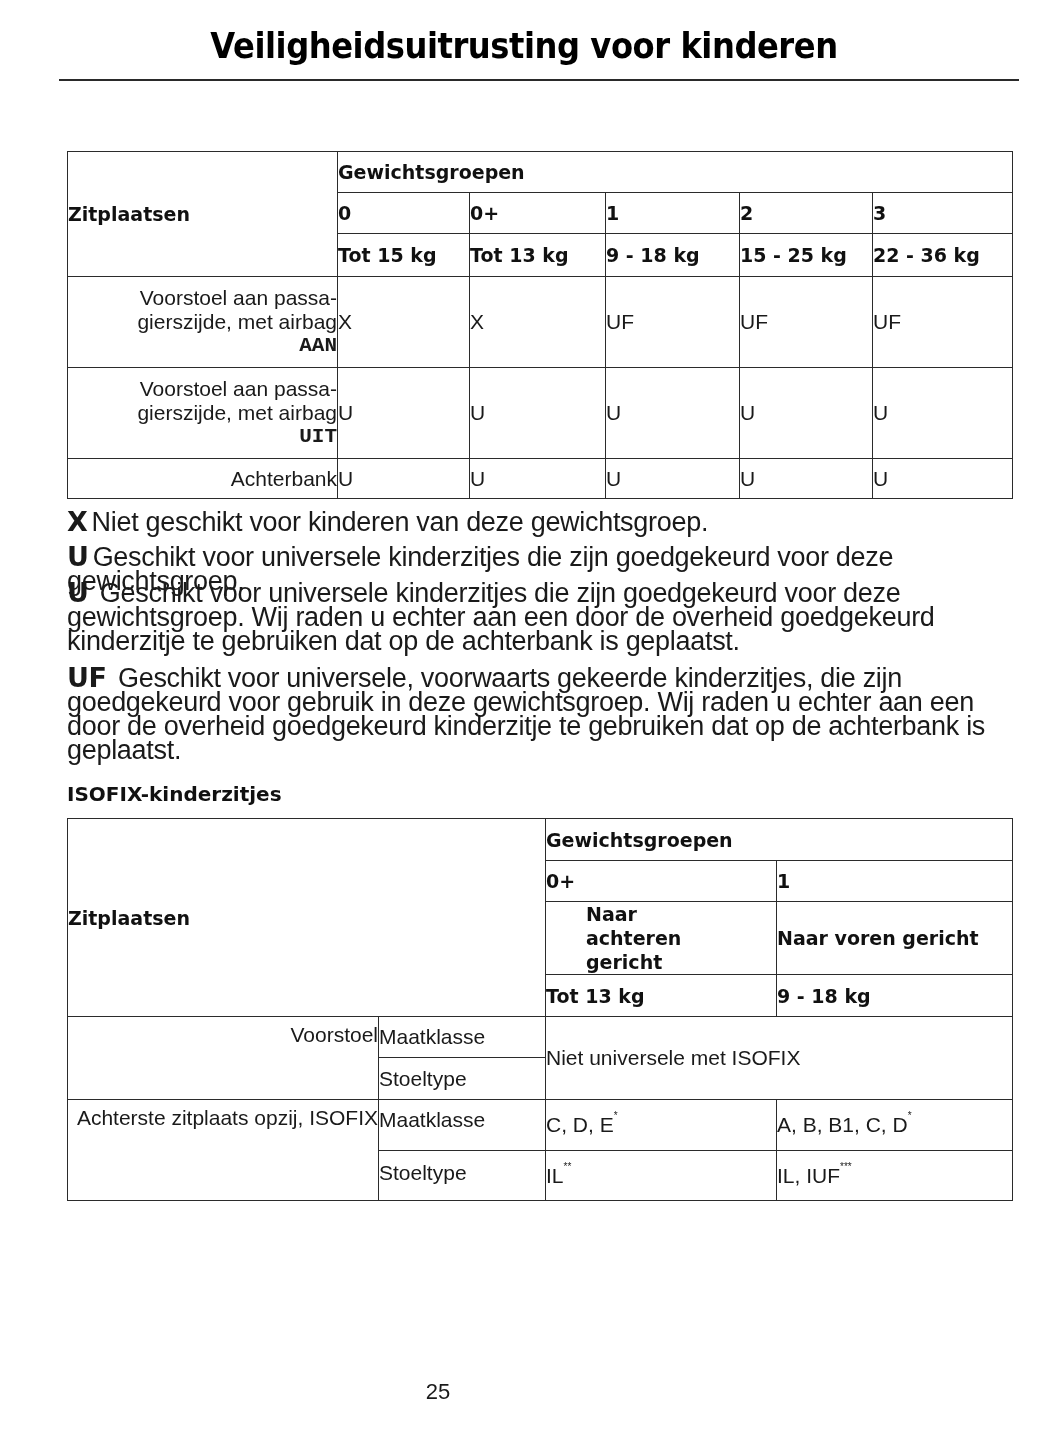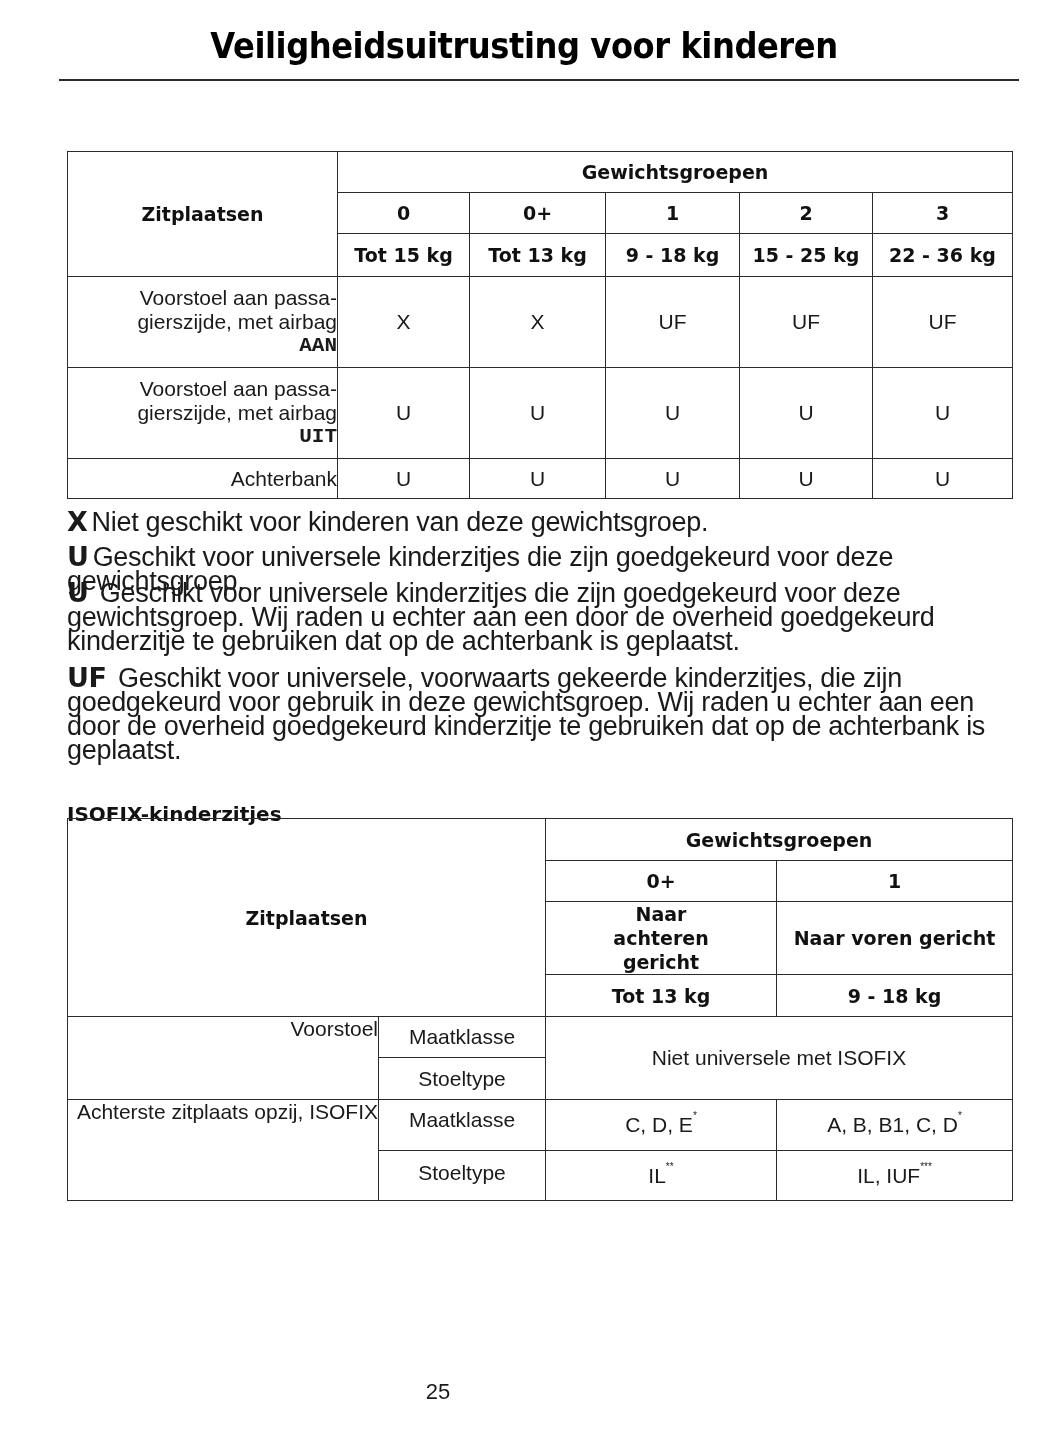--- a/index.html
+++ b/index.html
@@ -1,29 +1,29 @@
 <!DOCTYPE html>
 <html><head>
 <meta charset="utf-8">
 <style>
   html, body { margin:0; padding:0; background:#ffffff; }
   body { width:1048px; height:1449px; position:relative; color:#1a1a1a; font-family:"Liberation Sans", sans-serif; overflow:hidden; }
   .title { position:absolute; top:26px; left:0; width:1048px; text-align:center; font-size:35px; font-weight:bold; letter-spacing:-0.5px; color:#000; font-family:"DejaVu Sans", sans-serif; transform:scaleX(0.92); }
   .rule { position:absolute; top:79px; left:59px; width:960px; height:2px; background:#2a2a2a; }
   table { border-collapse:collapse; position:absolute; table-layout:fixed; }
-  td { border:1.5px solid #2b2b2b; padding:0; vertical-align:middle; text-align:center; font-size:21px; color:#1a1a1a; }
+  td { border:1.5px solid #2b2b2b; padding:0; vertical-align:middle; text-align:left; font-size:21px; color:#1a1a1a; }
   .hb { font-weight:bold; font-size:19px; font-family:"DejaVu Sans", sans-serif; color:#111; }
   .left { text-align:right; padding-left:8px; line-height:24px; }
-  .top { vertical-align:top; }
+  .top { vertical-align:top; padding-top:6px; }
   .strong { font-weight:bold; font-family:Liberation Mono, monospace; }
   #t1 { left:67px; top:151px; width:945px; }
   #t2 { left:67px; top:818px; width:945px; }
   .legend { position:absolute; left:67px; width:950px; font-size:27px; line-height:24px; color:#1a1a1a; letter-spacing:-0.3px; }
   .legend .k { font-weight:bold; font-family:"DejaVu Sans", sans-serif; margin-right:4px; }
-  .sub { font-weight:bold; font-size:20px; position:absolute; left:67px; top:802px; font-family:"DejaVu Sans", sans-serif; color:#111; }
+  .sub { font-weight:bold; font-size:20px; position:absolute; left:67px; top:782px; font-family:"DejaVu Sans", sans-serif; color:#111; }
   sup { font-size:10px; vertical-align:top; position:relative; top:-3px; }
   .pagenum { position:absolute; top:1379px; left:0; width:876px; text-align:center; font-size:22px; color:#1a1a1a; }
 </style>
 </head>
 <body>
 
 <div class="title">Veiligheidsuitrusting voor kinderen</div>
 <div class="rule"></div>
 
 <table id="t1">

